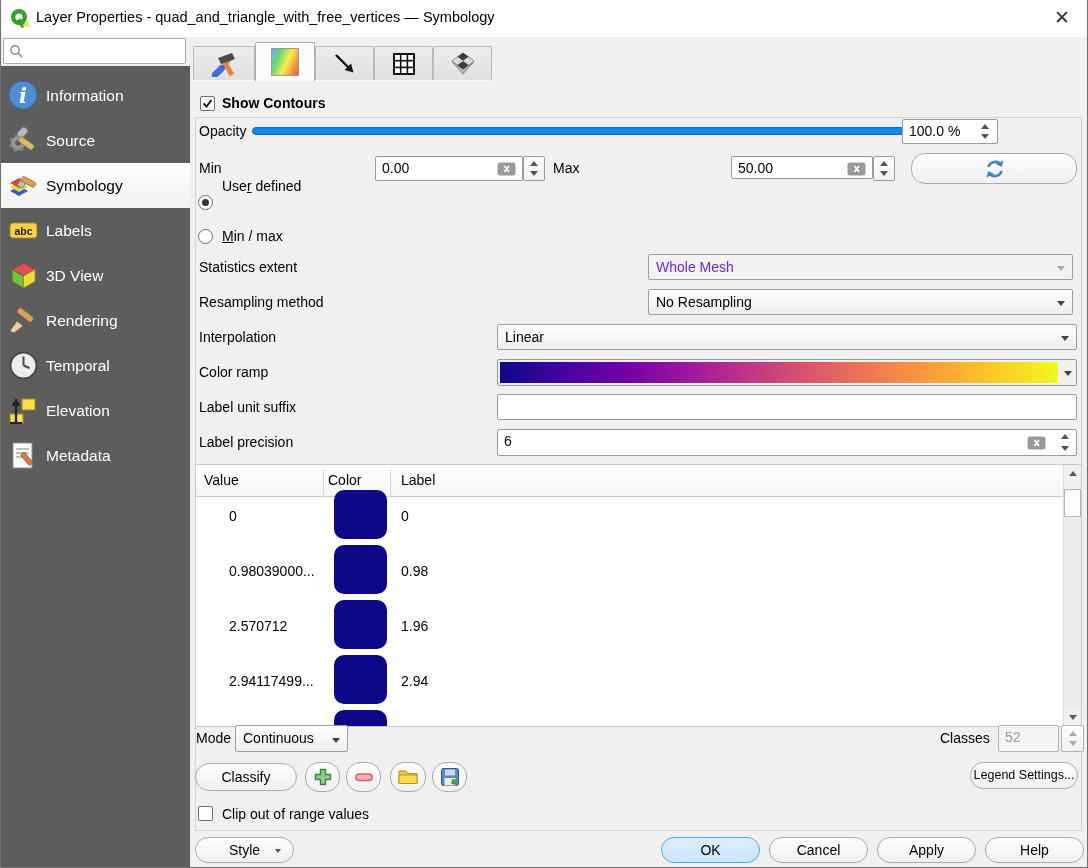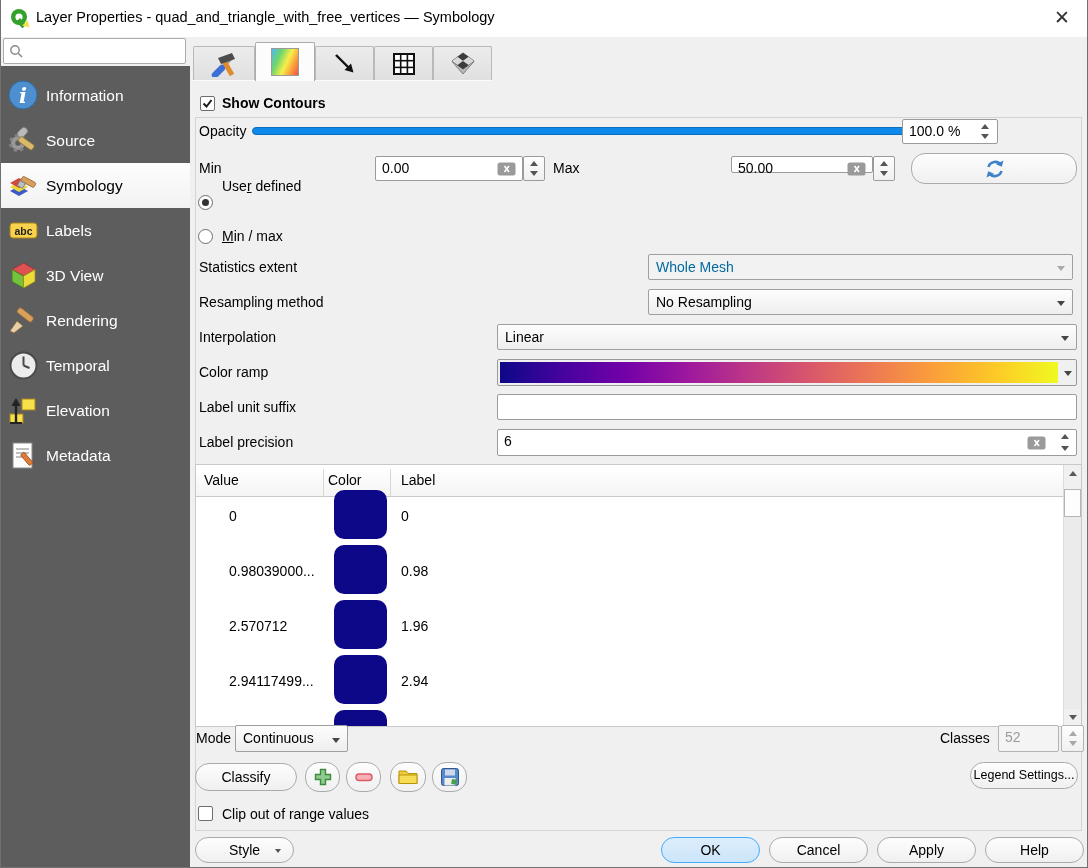--- a/index.html
+++ b/index.html
@@ -21,21 +21,21 @@
 
 .tab{position:absolute;top:46px;height:34px;background:linear-gradient(#ececec,#e0e0e0);border:1px solid #b9b9b9;border-bottom:none;border-radius:2px 2px 0 0;box-sizing:border-box}
 .tab.sel{top:42px;height:39px;background:#fcfcfc;border-color:#ababab;z-index:2}
 .tab .ti{position:absolute;left:50%;top:50%;transform:translate(-50%,-50%)}
 
 #groupframe{position:absolute;left:195px;top:117px;width:887px;height:714px;border:1px solid #d4d4d4;box-sizing:border-box}
 
 .tfield{position:absolute;background:#fff;border:1px solid #9b9b9b;border-radius:2px;box-sizing:border-box;line-height:23px;padding-left:6px;white-space:nowrap}
 .combo{position:absolute;background:linear-gradient(#fdfdfd,#eee);border:1px solid #9f9f9f;border-radius:2px;box-sizing:border-box;line-height:24px;padding-left:7px;white-space:nowrap}
 .combo .arr{position:absolute;right:7px;top:11px;width:0;height:0;border:4px solid transparent;border-top:5px solid #444;border-bottom:none}
-.combo.disabled{background:#f2f2f2;color:#0369a1}
+.combo.disabled{background:#f2f2f2;color:#6d28d9}
 .combo.disabled .arr{border-top-color:#aaa}
 .btn{position:absolute;background:linear-gradient(#fdfdfd,#f0f0f0);border:1px solid #ababab;border-radius:14px;box-sizing:border-box;text-align:center}
 .btn.blue{background:linear-gradient(#ddeefc,#cbe5fa);border-color:#41adff}
 .spinsec{position:absolute;background:linear-gradient(#fdfdfd,#f0f0f0);border:1px solid #9b9b9b;border-radius:2px;box-sizing:border-box}
 .up,.dn{position:absolute;left:50%;transform:translateX(-50%);width:0;height:0;border:4px solid transparent}
 .up{top:4px;border-bottom:5px solid #555;border-top:none}
 .dn{bottom:4px;border-top:5px solid #555;border-bottom:none}
 .gray .up{border-bottom-color:#a8a8a8}.gray .dn{border-top-color:#a8a8a8}
 .chk{position:absolute;width:15px;height:15px;background:#fff;border:1px solid #6e6e6e;border-radius:2px;box-sizing:border-box}
 .radio{position:absolute;width:15px;height:15px;background:#fff;border:1px solid #6e6e6e;border-radius:50%;box-sizing:border-box}
@@ -221,21 +221,21 @@
     <svg class="clear-ic" style="right:6px;top:5px" viewBox="0 0 19 14">
         <rect x="0.5" y="0.5" width="18" height="13" rx="2.5" fill="#9a9a9a"></rect>
         <path d="M7.5 4 L12 10 M12 4 L7.5 10" stroke="#fff" stroke-width="1.6"></path>
       </svg>
   </div>
   <div class="spinsec" style="left:523px;top:156px;width:22px;height:25px">
       <div class="up"></div>
       <div class="dn"></div>
     </div>
   <div class="lbl" style="left:553px;top:158px">Max</div>
-  <div class="tfield" style="left:731px;top:156px;width:142px;height:17px"><span>50.00</span>
+  <div class="tfield" style="left:731px;top:156px;width:142px;height:23px"><span>50.00</span>
     <svg class="clear-ic" style="right:6px;top:5px" viewBox="0 0 19 14">
         <rect x="0.5" y="0.5" width="18" height="13" rx="2.5" fill="#9a9a9a"></rect>
         <path d="M7.5 4 L12 10 M12 4 L7.5 10" stroke="#fff" stroke-width="1.6"></path>
       </svg>
   </div>
   <div class="spinsec" style="left:873px;top:156px;width:22px;height:25px">
       <div class="up"></div>
       <div class="dn"></div>
     </div>
   <div class="btn" style="left:911px;top:153px;width:166px;height:31px">

